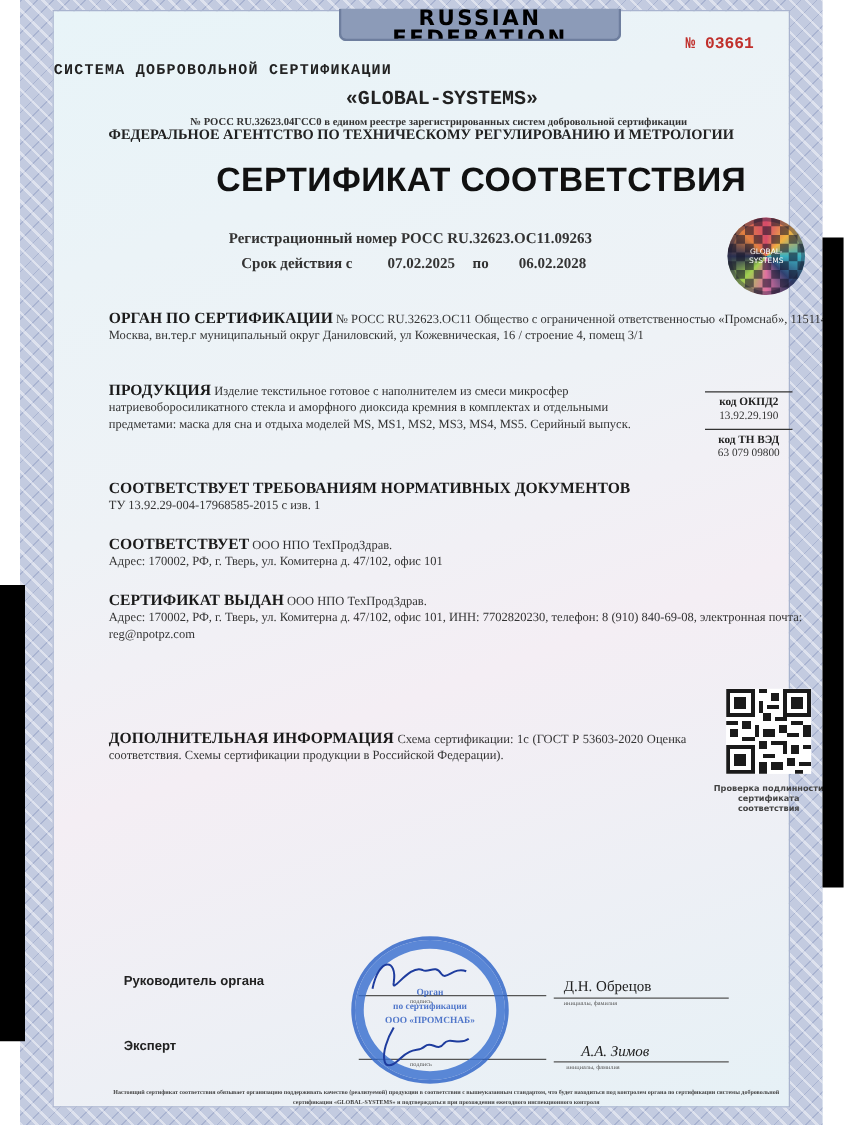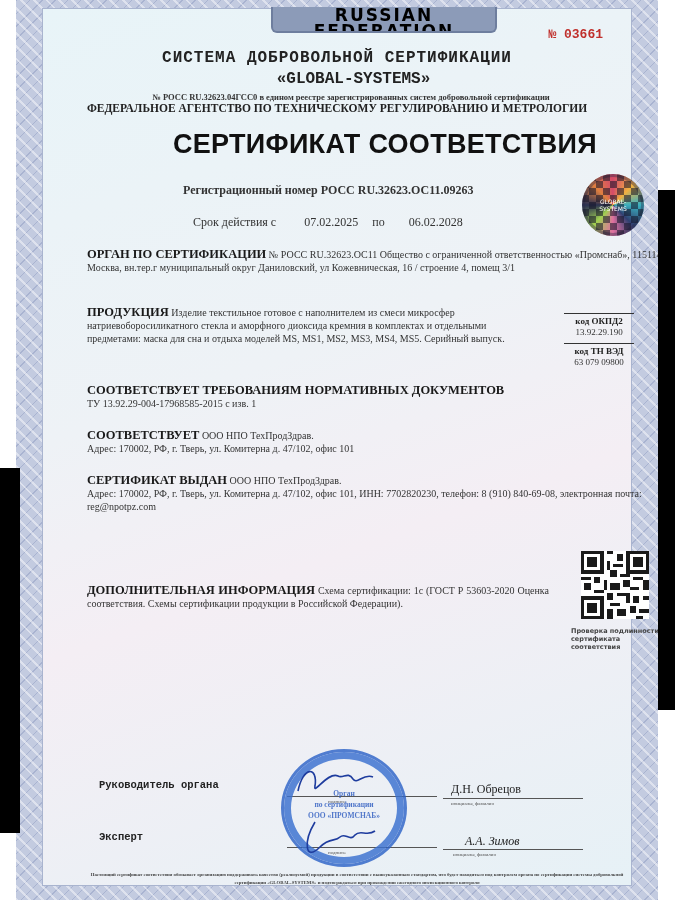--- a/index.html
+++ b/index.html
@@ -15,49 +15,49 @@
   .border-pattern { position:absolute; left:0; top:0; width:100%; height:100%; pointer-events:none;
     background:
       repeating-linear-gradient(45deg, rgba(255,255,255,0.45) 0 2px, transparent 2px 9px),
       repeating-linear-gradient(-45deg, rgba(120,135,180,0.35) 0 1px, transparent 1px 9px);
     -webkit-mask: none; }
   .inner { position:absolute; left:26px; top:8px; right:26px; bottom:14px;
     background:linear-gradient(160deg,#e8f4f8 0%,#eef2f6 40%,#f4eef4 60%,#e6f1f6 100%);
     border:1px solid #a9b4cf; }
   .banner { position:absolute; left:228px; top:-2px; width:222px; height:24px; background:#8c9bb8; border:2px solid #6e7e9e; border-top:none; border-radius:0 0 6px 6px; color:#000000; font-family:"DejaVu Sans", sans-serif; font-weight:bold; font-size:17px; letter-spacing:2px; text-align:center; line-height:16px; overflow:hidden; }
   .num { position:absolute; right:28px; top:18px; color:#c0302c; font-family:"Liberation Mono", monospace; font-weight:bold; font-size:13px; }
-  .sys-title { position:absolute; left:0; right:0; top:40px; text-align:center; font-family:"Liberation Mono", monospace; font-size:16px; letter-spacing:1px; font-weight:bold; color:#222; }
+  .sys-title { position:absolute; left:0; right:0; top:40px; text-align:left; font-family:"Liberation Mono", monospace; font-size:12px; letter-spacing:1px; font-weight:bold; color:#222; }
   .sys-sub { position:absolute; left:0; right:0; top:61px; text-align:center; font-family:"Liberation Mono", monospace; font-size:16px; font-weight:bold; color:#222;padding-left:33px; }
   .reg-line { position:absolute; left:0; right:0; top:83px; text-align:center; font-size:8.5px; font-weight:bold; color:#333;margin-left:28px; }
   .agency { position:absolute; left:0; right:0; top:93px; text-align:center; font-size:11.5px; font-weight:bold; color:#222; }
   .main-title { position:absolute; left:130px; top:120px; font-family:"Liberation Sans", sans-serif; font-weight:bold; font-size:27px; color:#111; letter-spacing:0.3px; }
   .regnum { position:absolute; left:140px; top:174px; font-size:12px; font-weight:bold; color:#333; }
-  .validity { position:absolute; left:150px; top:206px; font-size:12px; font-weight:normal; color:#333; }
+  .validity { position:absolute; left:150px; top:194px; font-size:12px; font-weight:bold; color:#333; }
   .validity span { display:inline-block; }
   .hologram { position:absolute; left:539px; top:165px; width:62px; height:62px; border-radius:50%;
     background:conic-gradient(#d54a6a,#f0b040,#3ab0c0,#304070,#e070a0,#a0d050,#2a3050,#e08040,#d54a6a);
     box-shadow: inset 0 0 0 3px rgba(40,40,70,0.4); overflow:hidden; }
   .hologram::after { content:""; position:absolute; inset:0; background:repeating-conic-gradient(rgba(20,20,40,0.55) 0 25%, transparent 0 50%) 0 0/14px 14px; border-radius:50%; }
   .holo-text { position:absolute; left:6px; top:24px; width:50px; font-size:6px; color:#fff; font-family:"DejaVu Sans", sans-serif; z-index:2; text-align:center; }
   .section { position:absolute; left:44px; font-size:10px; line-height:13px; color:#333; }
   .section b.head { font-size:12.5px; font-weight:bold; color:#1a1a1a; }
   .s-organ { top:239px; width:590px; }
   .s-prod { top:297px; width:440px; }
   .s-norm { top:375px; width:580px;font-family:Liberation Serif, serif; }
   .s-norm .head { font-size:13px; }
   .s-maker { top:420px; width:580px; }
   .s-issued { top:465px; width:594px; }
   .s-basis { top:526px; width:460px; }
   .s-add { top:575px; width:462px; text-align:justify; }
   .codes { position:absolute; left:521px; top:304px; width:70px; font-size:9px; text-align:center; color:#333; }
   .code-box { border-top:1px solid #333; padding-top:2px; margin-bottom:5px; line-height:11px; }
   .code-box .lbl { font-weight:bold; color:#222; }
   .qr { position:absolute; left:538px; top:542px; width:68px; height:68px; background:#fff; }
-  .qr-cap { position:absolute; left:528px; top:618px; width:88px; font-size:6.5px; line-height:8px; font-weight:bold; text-align:left; color:#444; font-family:"DejaVu Sans", sans-serif; }
-  .sig-label { position:absolute; font-family:Liberation Mono, monospace; font-weight:bold; font-size:10.5px; color:#222; }
+  .qr-cap { position:absolute; left:528px; top:618px; width:88px; font-size:6.5px; line-height:8px; font-weight:bold; text-align:center; color:#444; font-family:"DejaVu Sans", sans-serif; }
+  .sig-label { position:absolute; font-family:Liberation Sans, sans-serif; font-weight:bold; font-size:10.5px; color:#222; }
   .sig-line { position:absolute; height:1px; background:#555; }
   .sig-name { position:absolute; font-size:12px; color:#222; }
   .sig-cap { position:absolute; font-size:5px; color:#555; }
   .stamp { position:absolute; left:284px; top:748px; width:120px; height:112px; border-radius:50%; border:3px solid #2e64c8; box-shadow: inset 0 0 0 6px rgba(255,255,255,0), inset 0 0 0 7px #3a70d0; opacity:0.82; }
   .stamp-text { position:absolute; left:0; right:0; top:36px; text-align:center; color:#2e5cc0; font-size:7.5px; line-height:11px; font-weight:bold; }
   .signature { position:absolute; stroke:#1e3c9e; fill:none; stroke-width:1.6; }
   .footer-note { position:absolute; left:60px; top:862px; width:560px; font-size:4.8px; line-height:8px; color:#444; text-align:center; font-weight:bold; }
 </style>
 </head>
 <body>

